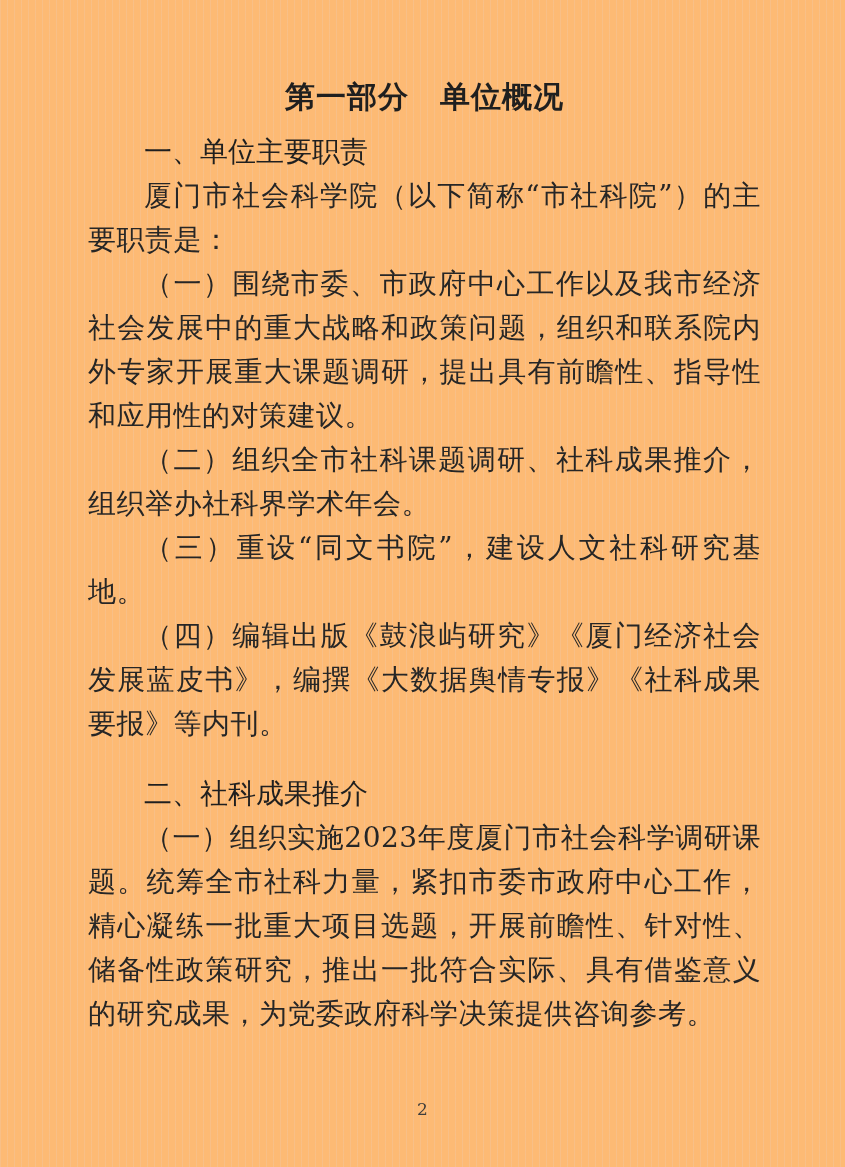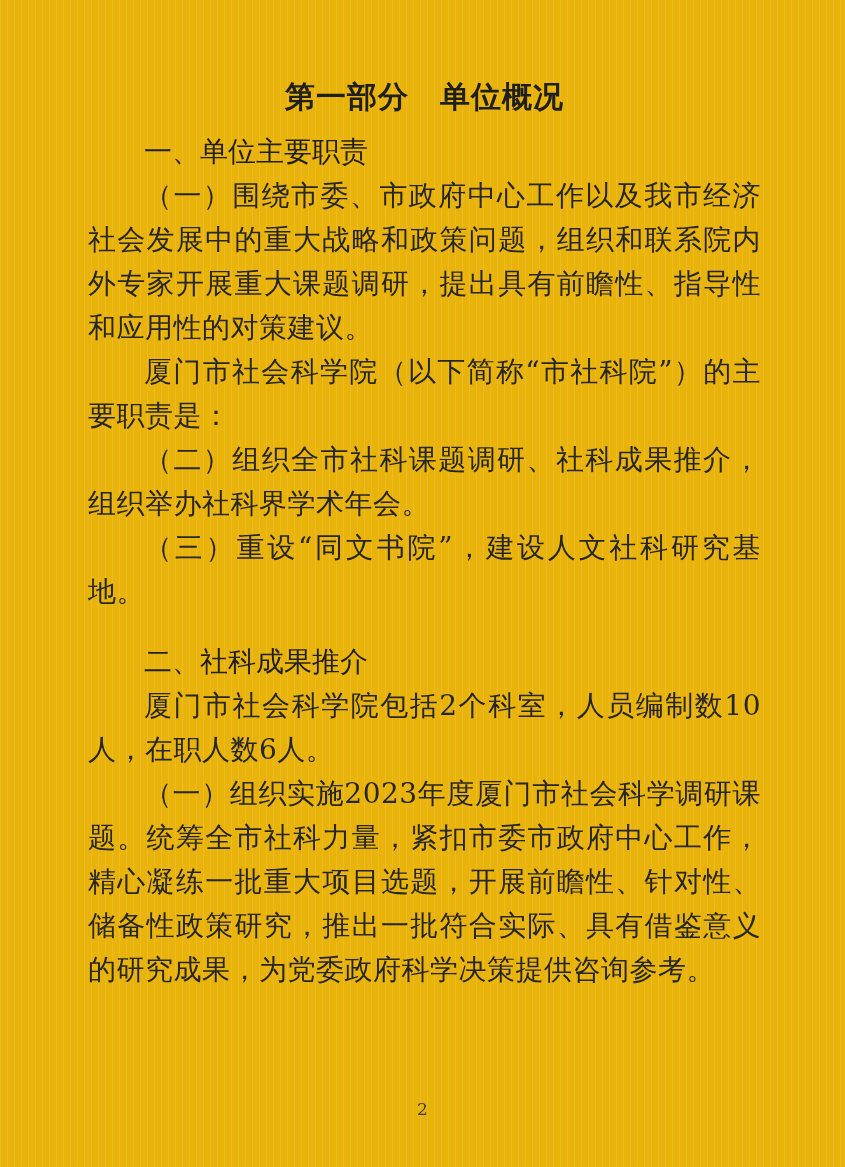--- a/index.html
+++ b/index.html
@@ -1,21 +1,21 @@
 <!DOCTYPE html>
 <html lang="zh"><head>
 <meta charset="utf-8">
 <style>
   html, body { margin: 0; padding: 0; background: #e8e8e8; }
   .page {
     position: relative;
     width: 845px;
     height: 1167px;
     margin: 0 auto;
-    background: #eab308;
+    background: #fdba74;
     overflow: hidden;
     font-family: "DejaVu Serif", "Liberation Serif", serif;
     color: #262626;
   }
   
   .page::before {
     content: "";
     position: absolute;
     inset: 0;
     background: repeating-linear-gradient(
@@ -78,29 +78,29 @@
 </head>
 <body>
 
 <div class="page">
   <div class="content">
 
     <h1 class="doc-title">第一部分　单位概况</h1>
 
     <section class="section">
       <h2 class="heading">一、单位主要职责</h2>
+      <p class="para">厦门市社会科学院（以下简称“市社科院”）的主要职责是：</p>
       <p class="para">（一）围绕市委、市政府中心工作以及我市经济社会发展中的重大战略和政策问题，组织和联系院内外专家开展重大课题调研，提出具有前瞻性、指导性和应用性的对策建议。</p>
-      <p class="para">厦门市社会科学院（以下简称“市社科院”）的主要职责是：</p>
       <p class="para">（二）组织全市社科课题调研、社科成果推介，组织举办社科界学术年会。</p>
       <p class="para">（三）重设“同文书院”，建设人文社科研究基地。</p>
+      <p class="para">（四）编辑出版《鼓浪屿研究》《厦门经济社会发展蓝皮书》，编撰《大数据舆情专报》《社科成果要报》等内刊。</p>
     </section>
 
     <section class="section gap-before">
       <h2 class="heading">二、社科成果推介</h2>
-      <p class="para">厦门市社会科学院包括2个科室，人员编制数10人，在职人数6人。</p>
     </section>
 
     <section class="section">
       <p class="para">（一）组织实施2023年度厦门市社会科学调研课题。统筹全市社科力量，紧扣市委市政府中心工作，精心凝练一批重大项目选题，开展前瞻性、针对性、储备性政策研究，推出一批符合实际、具有借鉴意义的研究成果，为党委政府科学决策提供咨询参考。</p>
     </section>
 
   </div>
 
   <div class="page-number">2</div>
 </div>

